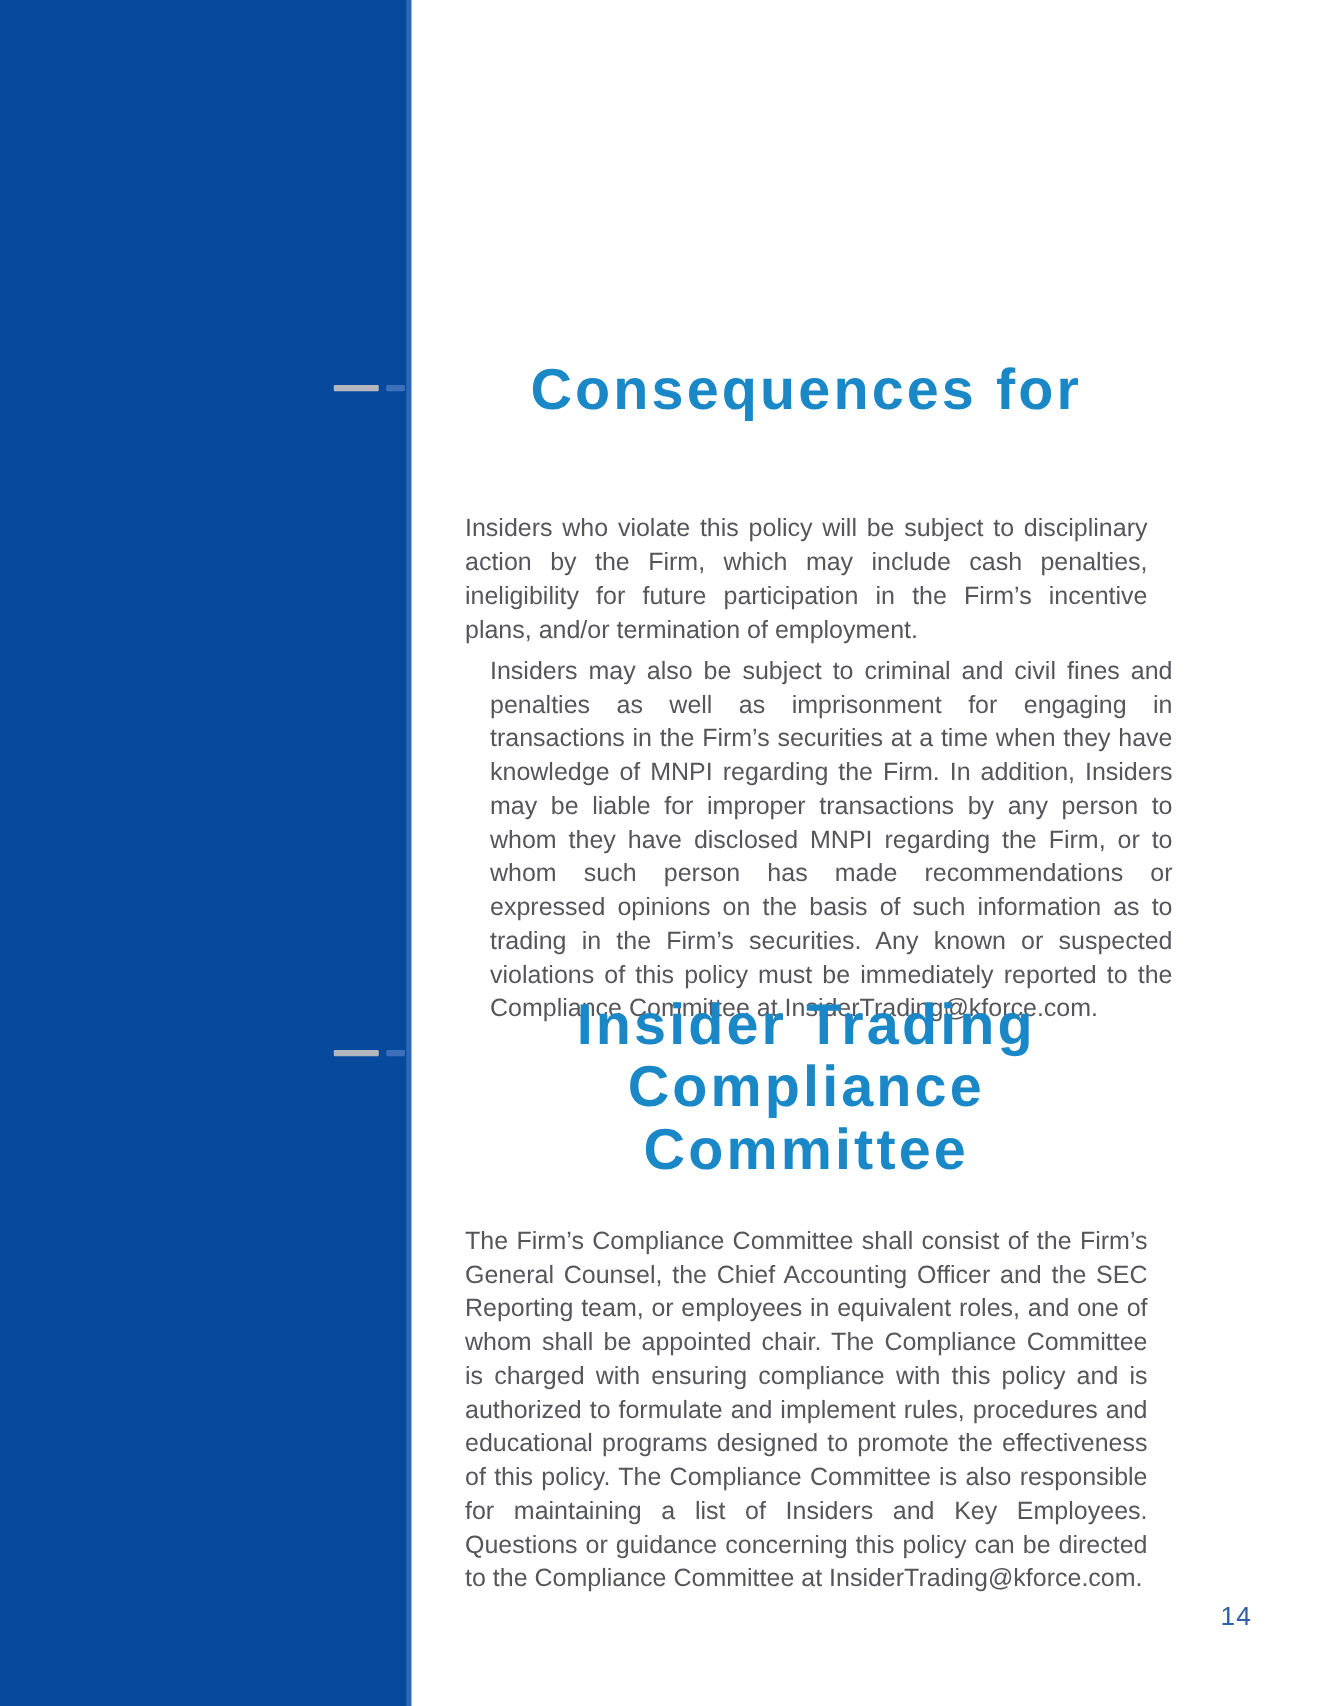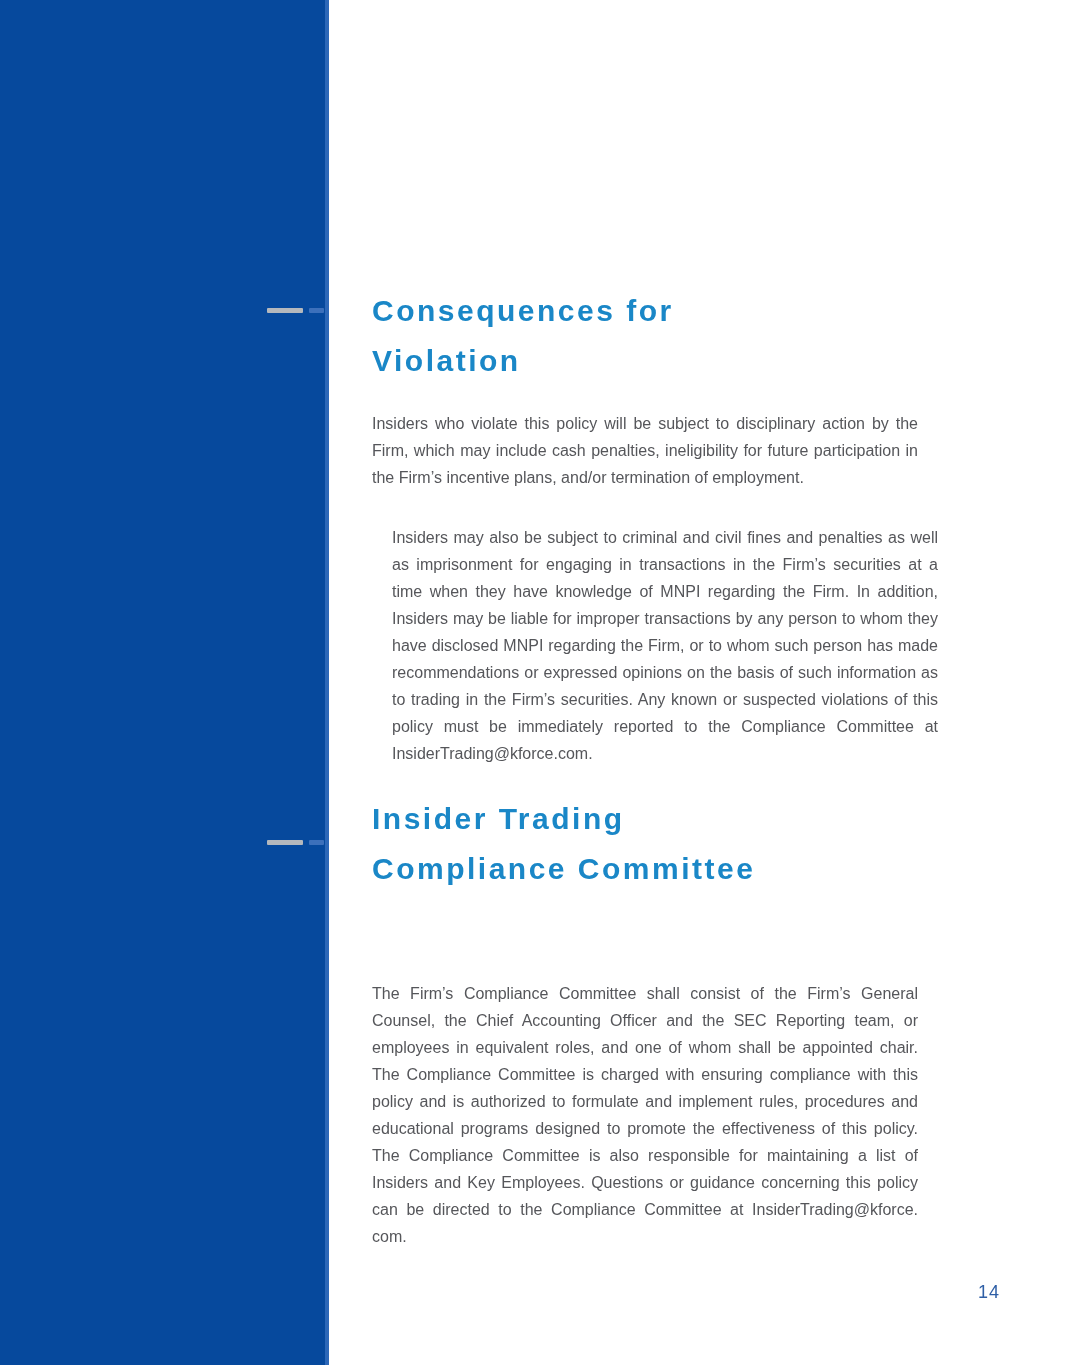--- a/index.html
+++ b/index.html
@@ -49,51 +49,52 @@
     top: 0;
     width: 546px;
     height: 100%;
   }
 
   .heading {
     position: absolute;
     left: 0;
     width: 100%;
     color: var(--heading-color, #1a87c7);
-    font-size: 30px;
+    font-size: 46px;
     font-weight: bold;
     letter-spacing: 2.5px;
     line-height: 50px;
+    text-align: center;
   }
   .heading-1 { top: 286px; }
   .heading-2 { top: 794px; }
   .heading .hline { display: block; }
 
   .para {
     position: absolute;
     left: 0;
     width: 100%;
     color: var(--body-color, #55565a);
-    font-size: 16px;
+    font-size: 20px;
     line-height: 27px;
     text-align: justify;
     overflow-wrap: break-word;
   }
   .para-1 { top: 410px; }
   .para-2 { top: 524px; margin-left: 20px; }
   .para-3 { top: 980px; }
 
   .page-number {
     position: absolute;
     left: 959px;
     top: 1282px;
     width: 60px;
     text-align: center;
     color: var(--page-number-color, #2f5fa6);
-    font-size: 18px;
+    font-size: 21px;
     letter-spacing: 1px;
   }
 </style>
 </head>
 <body>
 
 <div class="page">
 
   <div class="sidebar"></div>
 
@@ -104,21 +105,20 @@
 
   <div class="dash-group dash-group-2">
     <span class="dash dash-gray"></span>
     <span class="dash dash-blue"></span>
   </div>
 
   <div class="content">
 
     <h1 class="heading heading-1">
       <span class="hline">Consequences for</span>
-      <span class="hline">Violation</span>
     </h1>
 
     <p class="para para-1">Insiders who violate this policy will be subject to disciplinary action by the Firm, which may include cash penalties, ineligibility for future participation in the Firm’s incentive plans, and/or termination of employment.</p>
 
     <p class="para para-2">Insiders may also be subject to criminal and civil fines and penalties as well as imprisonment for engaging in transactions in the Firm’s securities at a time when they have knowledge of MNPI regarding the Firm. In addition, Insiders may be liable for improper transactions by any person to whom they have disclosed MNPI regarding the Firm, or to whom such person has made recommendations or expressed opinions on the basis of such information as to trading in the Firm’s securities. Any known or suspected violations of this policy must be immediately reported to the Compliance Committee at InsiderTrading@kforce.com.</p>
 
     <h1 class="heading heading-2">
       <span class="hline">Insider Trading</span>
       <span class="hline">Compliance Committee</span>
     </h1>

